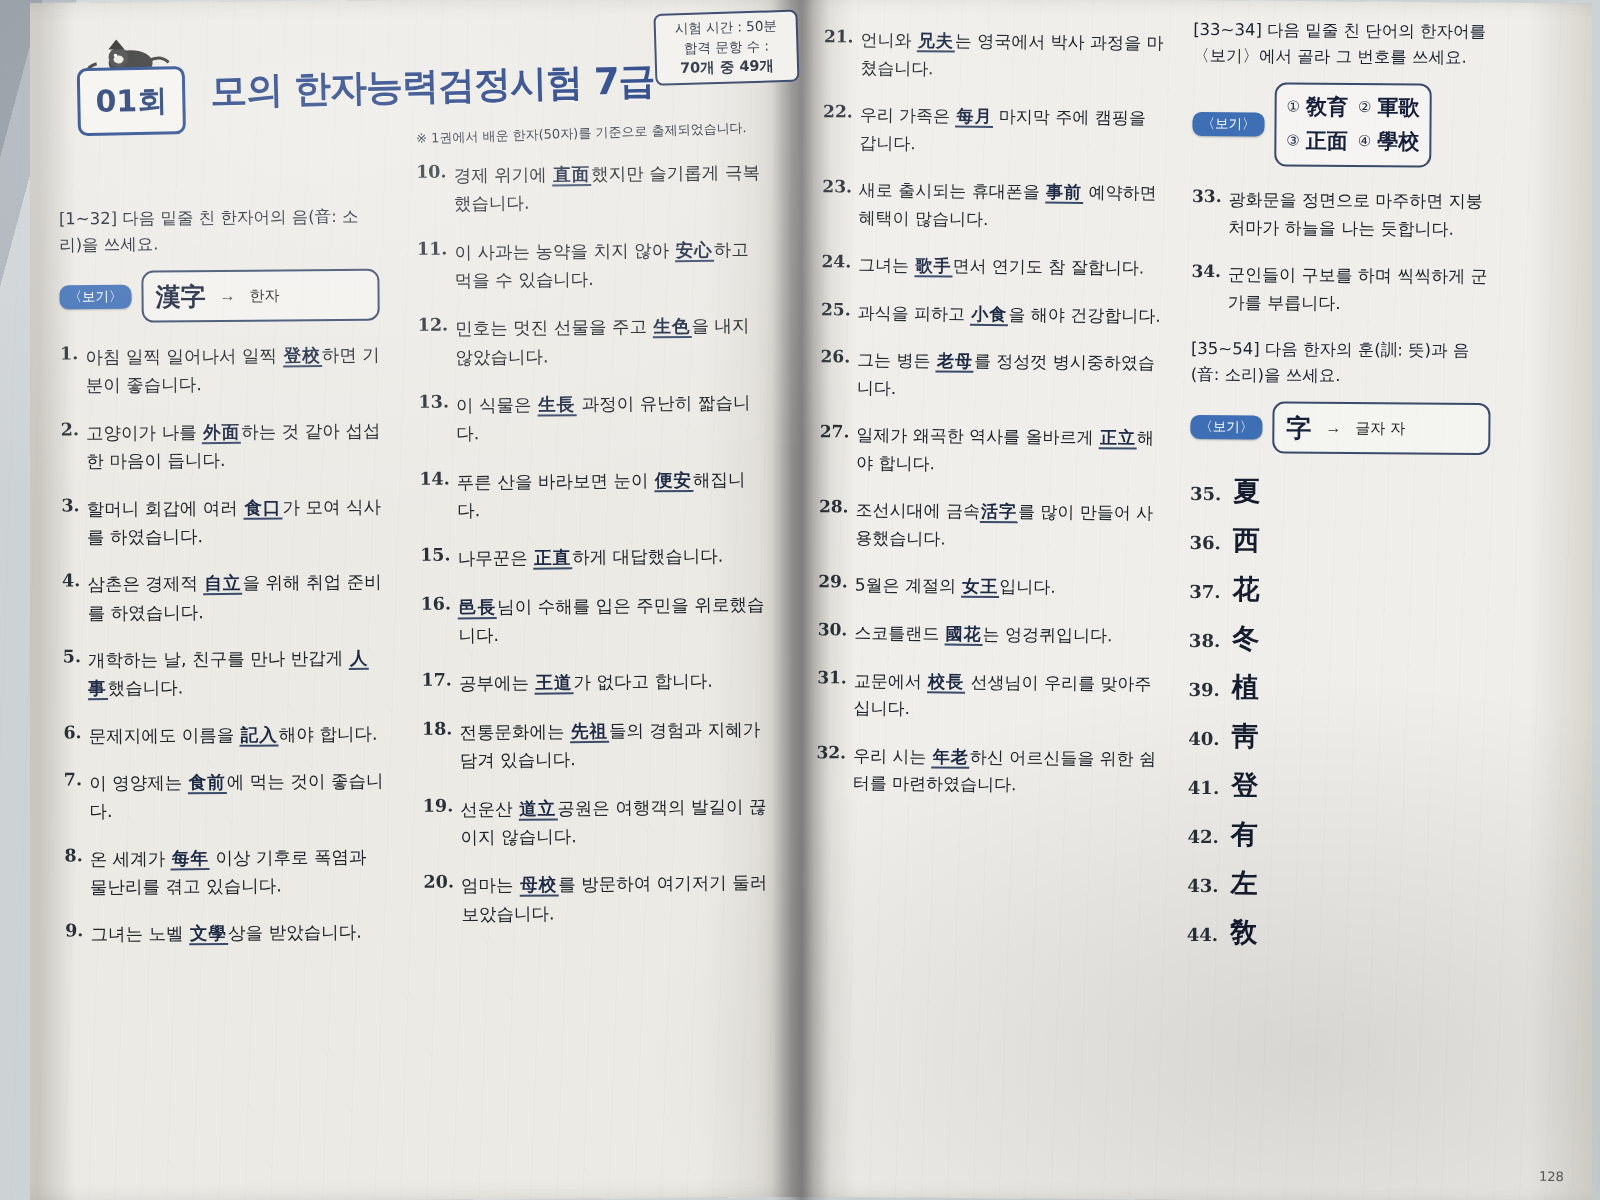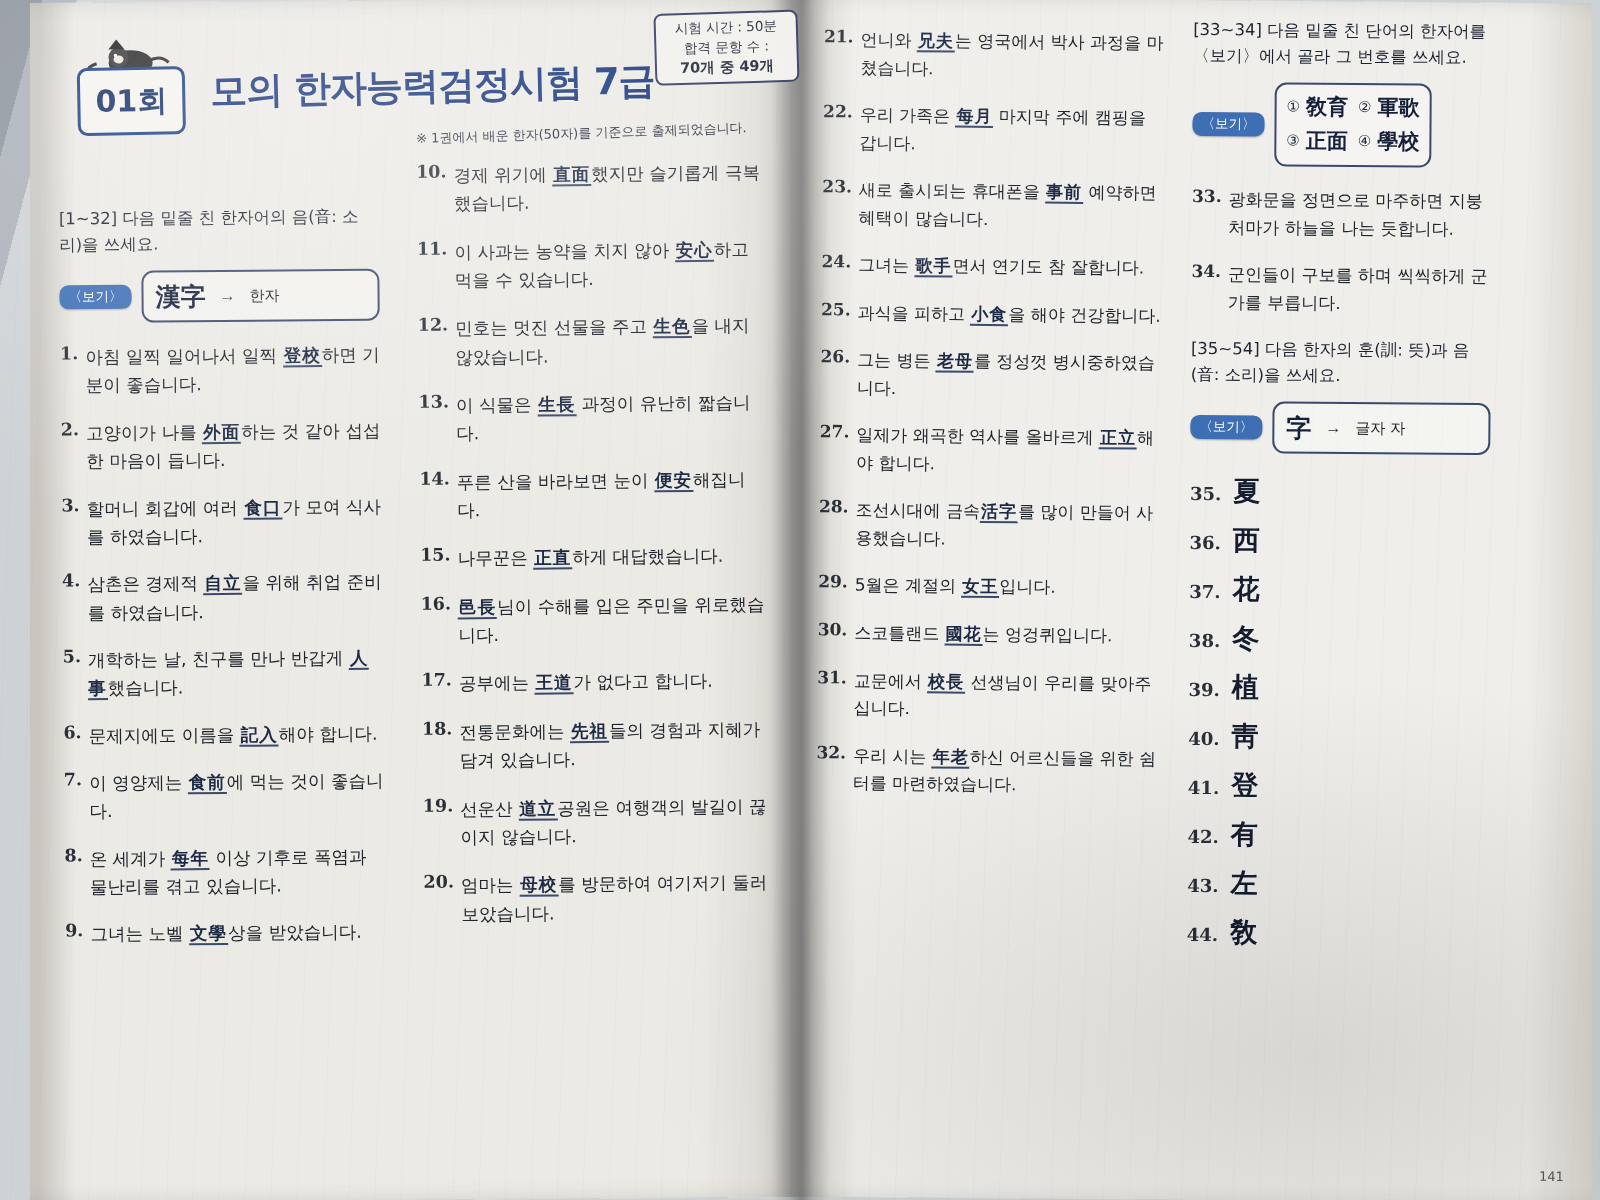--- a/index.html
+++ b/index.html
@@ -554,14 +554,14 @@
           <span class="glyph">左</span>
         </div>
         <div class="hrow">
           <span class="num">44.</span>
           <span class="glyph">敎</span>
         </div>
       </div>
   </div>
 
   <div class="sheen"></div>
-  <div class="folio">141</div>
+  <div class="folio">128</div>
 </div>
 
 </body></html>

